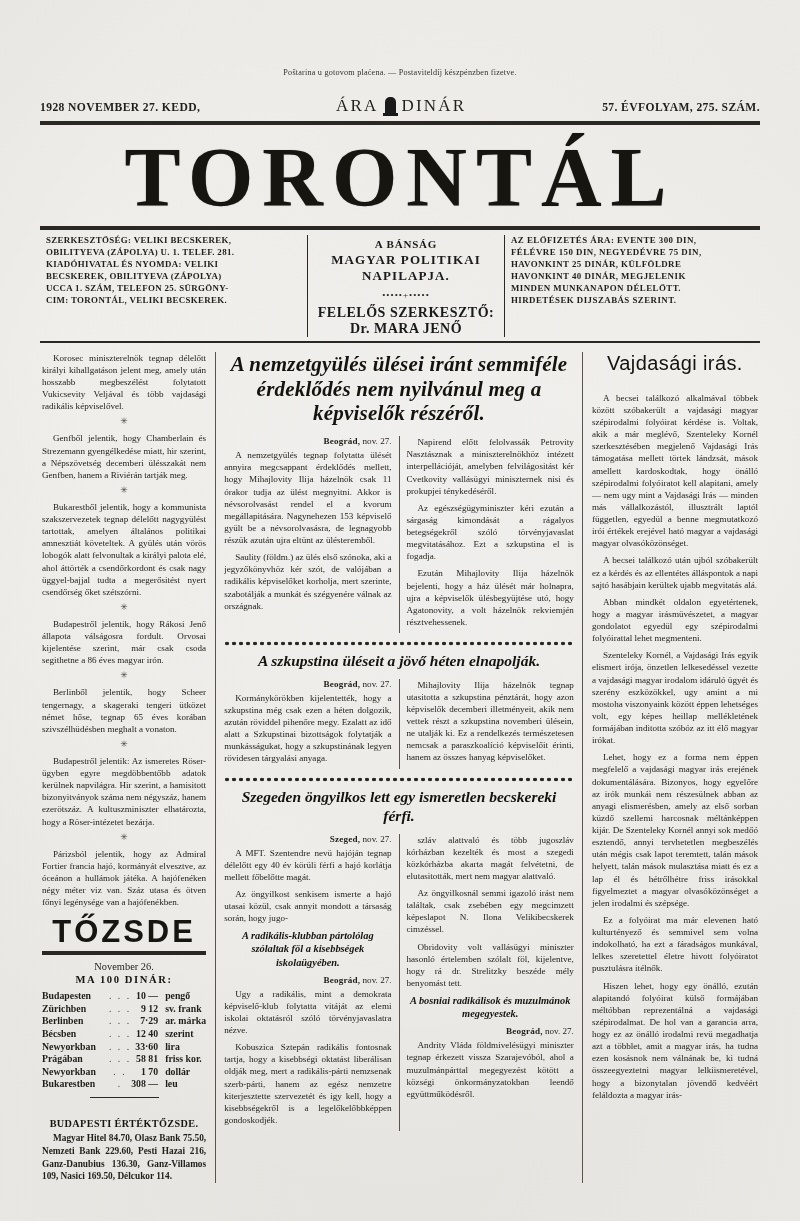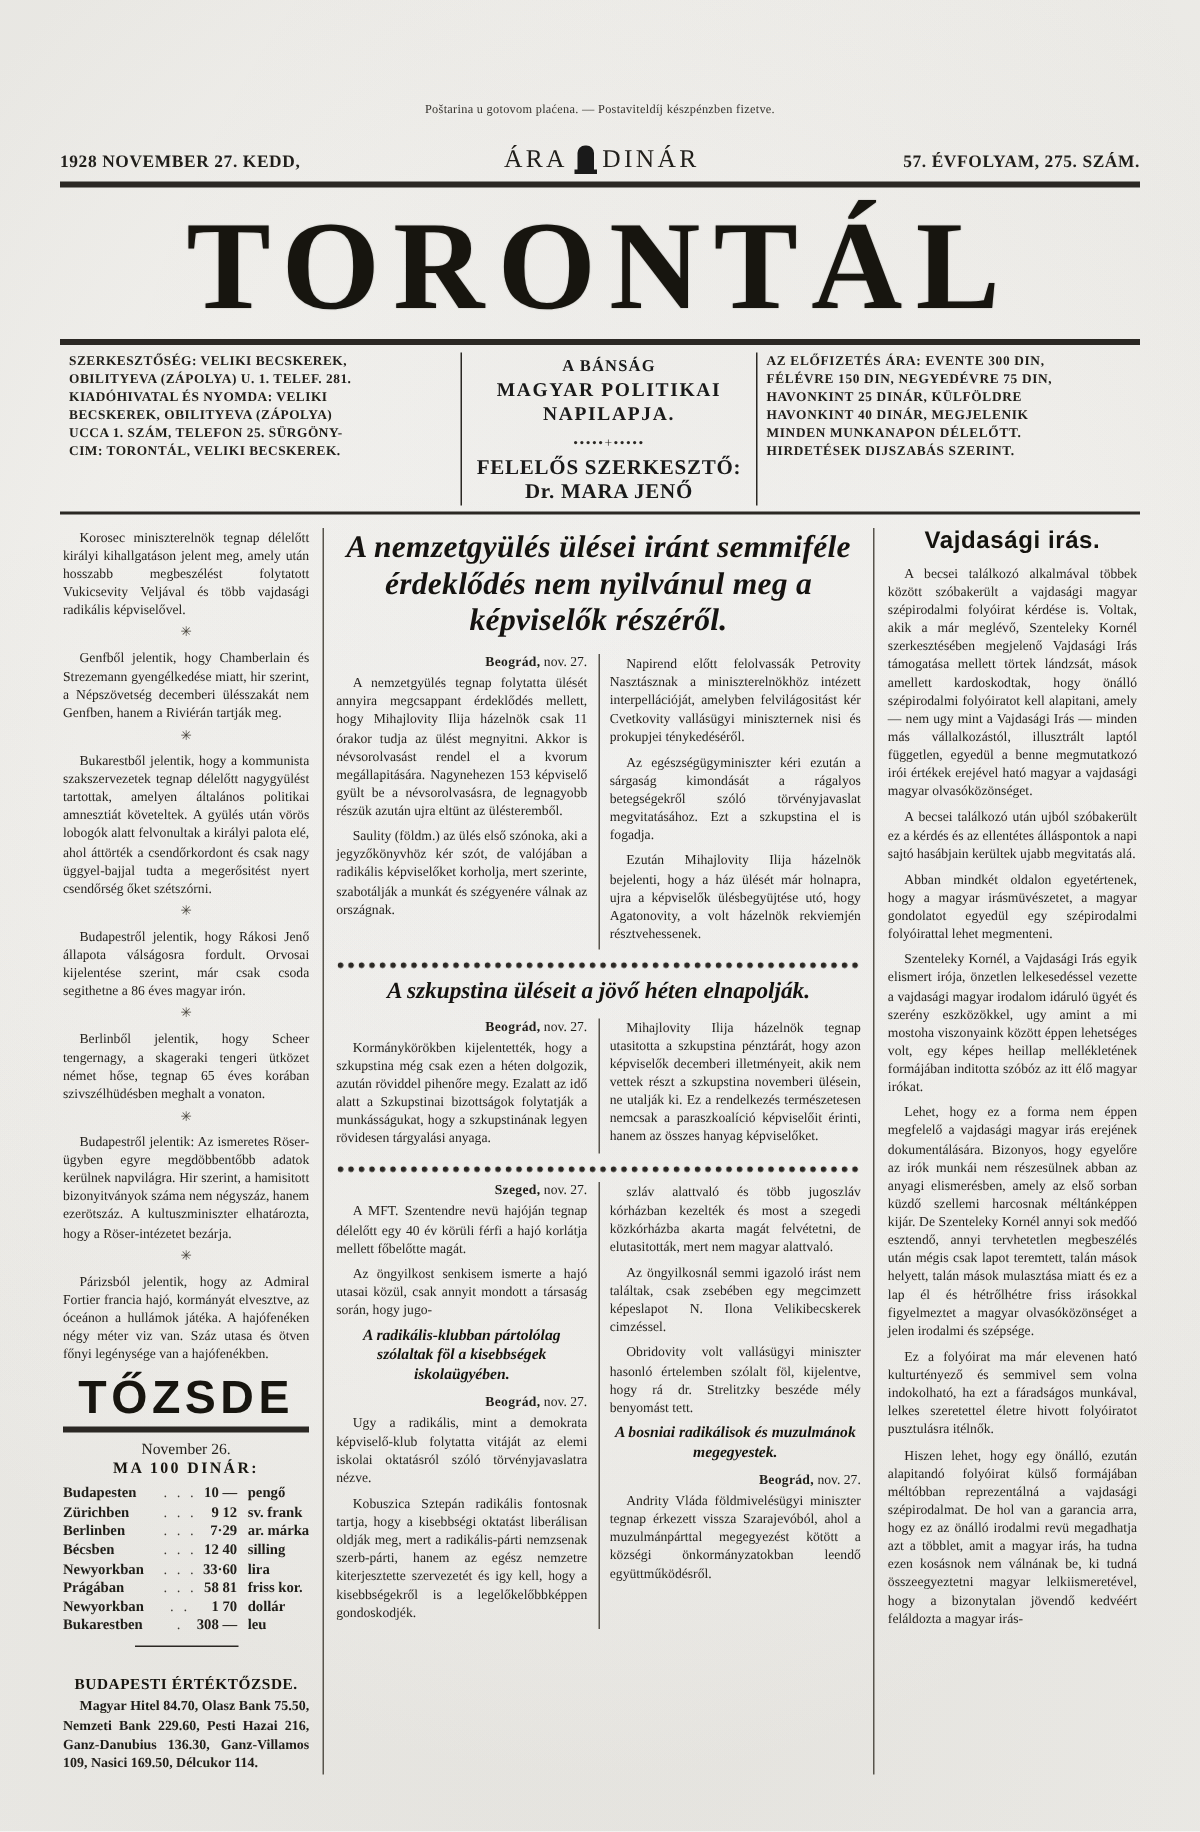--- a/index.html
+++ b/index.html
@@ -288,25 +288,25 @@
     text-align: justify;
     text-indent: 11px;
     font-weight: bold;
     margin: 0;
     color: #201e19;
   }
 
   
   h2.col-title {
     font-family: "Liberation Sans", sans-serif;
-    font-weight: bold;
-    font-size: 16px;
+    font-weight: normal;
+    font-size: 20px;
     text-align: center;
     letter-spacing: .4px;
-    margin: 0 0 6px 0;
+    margin: 0 0 17px 0;
     color: #15130e;
   }
 
   
   .twocol {
     display: flex;
     gap: 0;
   }
   .twocol > div { width: 50%; padding: 0 7px; }
   .twocol > div:first-child { padding-left: 0; border-right: 1px solid #58544c;}
@@ -407,21 +407,21 @@
           <tr>
             <td class="city">Berlinben</td>
             <td class="dots">. . .</td>
             <td class="val">7·29</td>
             <td class="cur">ar. márka</td>
           </tr>
           <tr>
             <td class="city">Bécsben</td>
             <td class="dots">. . .</td>
             <td class="val">12 40</td>
-            <td class="cur">silling</td>
+            <td class="cur">szerint</td>
           </tr>
           <tr>
             <td class="city">Newyorkban</td>
             <td class="dots">. . .</td>
             <td class="val">33·60</td>
             <td class="cur">lira</td>
           </tr>
           <tr>
             <td class="city">Prágában</td>
             <td class="dots">. . .</td>
@@ -481,20 +481,21 @@
           </div>
           <p class="body">Kormánykörökben kijelentették, hogy a szkupstina még csak ezen a héten dolgozik, azután röviddel pihenőre megy. Ezalatt az idő alatt a Szkupstinai bizottságok folytatják a munkásságukat, hogy a szkupstinának legyen rövidesen tárgyalási anyaga.</p>
         </div>
         <div>
           <p class="body">Mihajlovity Ilija házelnök tegnap utasitotta a szkupstina pénztárát, hogy azon képviselők decemberi illetményeit, akik nem vettek részt a szkupstina novemberi ülésein, ne utalják ki. Ez a rendelkezés természetesen nemcsak a paraszkoalíció képviselőit érinti, hanem az összes hanyag képviselőket.</p>
         </div>
       </div>
 
       <div class="orn-rule"></div>
 
+      <h2 class="sub-head">Szegeden öngyilkos lett egy ismeretlen becskereki férfi.</h2>
 
       <div class="twocol">
         <div>
           <div class="dateline">
             <b>Szeged,</b>
             <span>nov. 27.</span>
           </div>
           <p class="body">A MFT. Szentendre nevü hajóján tegnap délelőtt egy 40 év körüli férfi a hajó korlátja mellett főbelőtte magát.</p>
           <p class="body">Az öngyilkost senkisem ismerte a hajó utasai közül, csak annyit mondott a társaság során, hogy jugo-</p>
 

